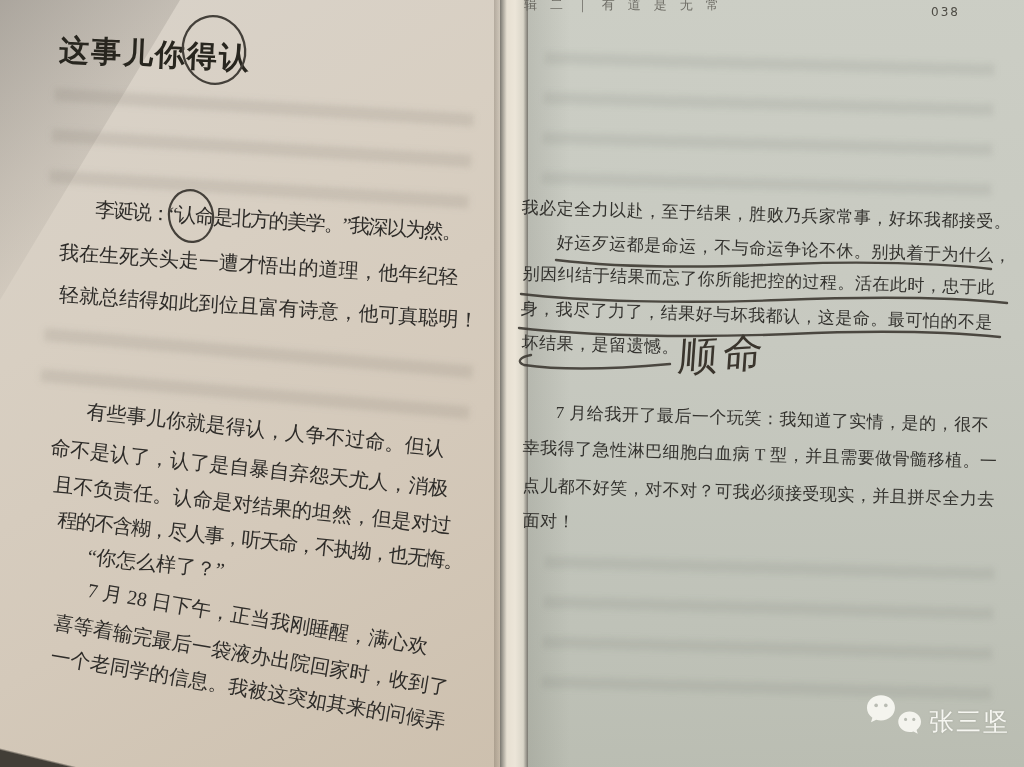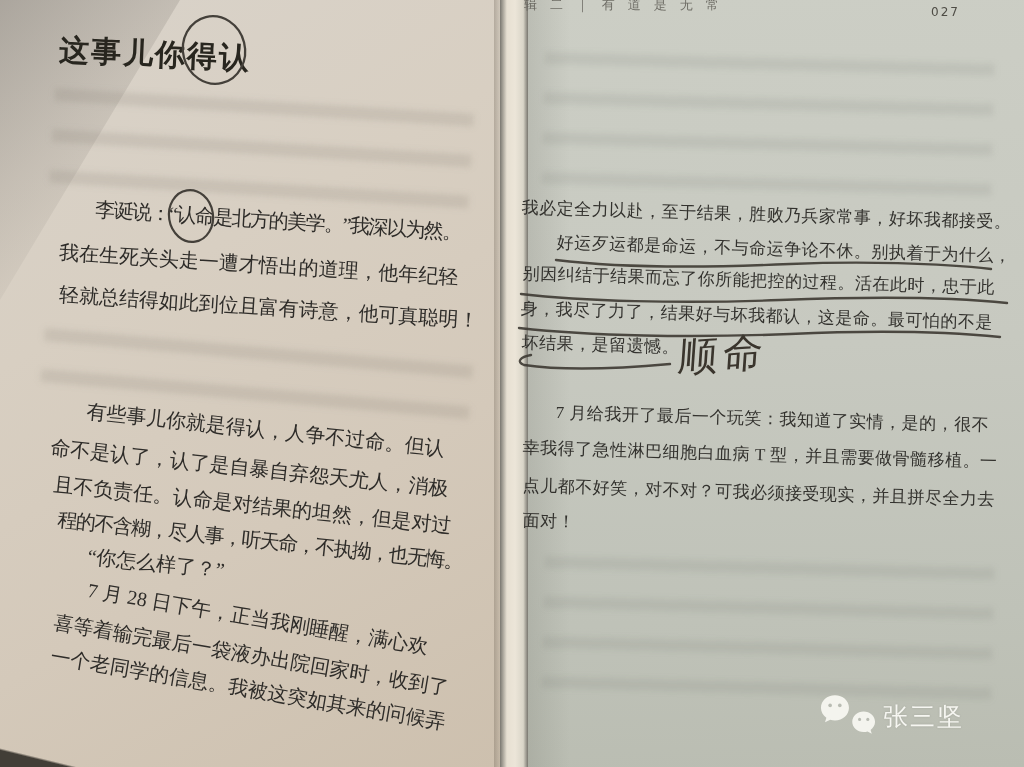--- a/index.html
+++ b/index.html
@@ -37,21 +37,21 @@
     font-size:13px;letter-spacing:13px;color:#5e5c55;opacity:.85;}
   .folio{position:absolute;white-space:nowrap;
     font-family:"DejaVu Sans","Liberation Sans",sans-serif;
     font-size:12px;letter-spacing:2px;color:#4e4c45;}
   .handnote{position:absolute;white-space:nowrap;transform-origin:left top;
     font-size:40px;letter-spacing:5px;color:#3a352d;
     transform:rotate(-4deg) skewX(-8deg);}
   
   .annot{position:absolute;left:0;top:0;pointer-events:none;}
   
-  .watermark{position:absolute;left:820px;top:694px;display:flex;align-items:center;gap:7px;}
+  .watermark{position:absolute;left:866px;top:694px;display:flex;align-items:flex-end;gap:7px;}
   .wm-label{font-family:"DejaVu Sans","Liberation Sans",sans-serif;
     font-size:25px;color:rgba(250,250,245,.95);letter-spacing:2px;
     text-shadow:0 0 2px rgba(90,90,80,.25);}
 </style>
 </head>
 <body>
 
 <div class="photo">
 
   <div class="page-left"></div>
@@ -83,21 +83,21 @@
   <div class="ln lt" style="left:53px;top:643px;transform:rotate(9.5deg)">一个老同学的信息。我被这突如其来的问候弄</div>
 
   <svg class="annot" width="1024" height="767" viewBox="0 0 1024 767">
     <ellipse cx="214" cy="50" rx="31" ry="34" transform="rotate(-14 214 50)" fill="none" stroke="#44403a" stroke-width="2.3" stroke-linecap="round"></ellipse>
     <ellipse cx="191" cy="216" rx="22" ry="26" transform="rotate(-9 191 216)" fill="none" stroke="#44403a" stroke-width="2.2" stroke-linecap="round"></ellipse>
   </svg>
 
   <div class="running-head" style="left:524px;top:-4px">
     <span>辑二</span><span>｜</span><span>有道是无常</span>
   </div>
-  <div class="folio" style="left:931px;top:5px">027</div>
+  <div class="folio" style="left:931px;top:5px">038</div>
 
   <div class="ln rt" style="left:522px;top:196px;transform:rotate(1.7deg)">我必定全力以赴，至于结果，胜败乃兵家常事，好坏我都接受。</div>
   <div class="ln rt" style="left:557px;top:231px;transform:rotate(1.7deg)">好运歹运都是命运，不与命运争论不休。别执着于为什么，</div>
   <div class="ln rt" style="left:523px;top:262px;transform:rotate(1.7deg)">别因纠结于结果而忘了你所能把控的过程。活在此时，忠于此</div>
   <div class="ln rt" style="left:521px;top:297px;transform:rotate(1.7deg)">身，我尽了力了，结果好与坏我都认，这是命。最可怕的不是</div>
   <div class="ln rt" style="left:522px;top:331px;transform:rotate(1.7deg)">坏结果，是留遗憾。</div>
 
   <div class="handnote" style="left:680px;top:330px">顺命</div>
 
   <div class="ln rt" style="left:556px;top:401px;transform:rotate(1.7deg)">7 月给我开了最后一个玩笑：我知道了实情，是的，很不</div>

